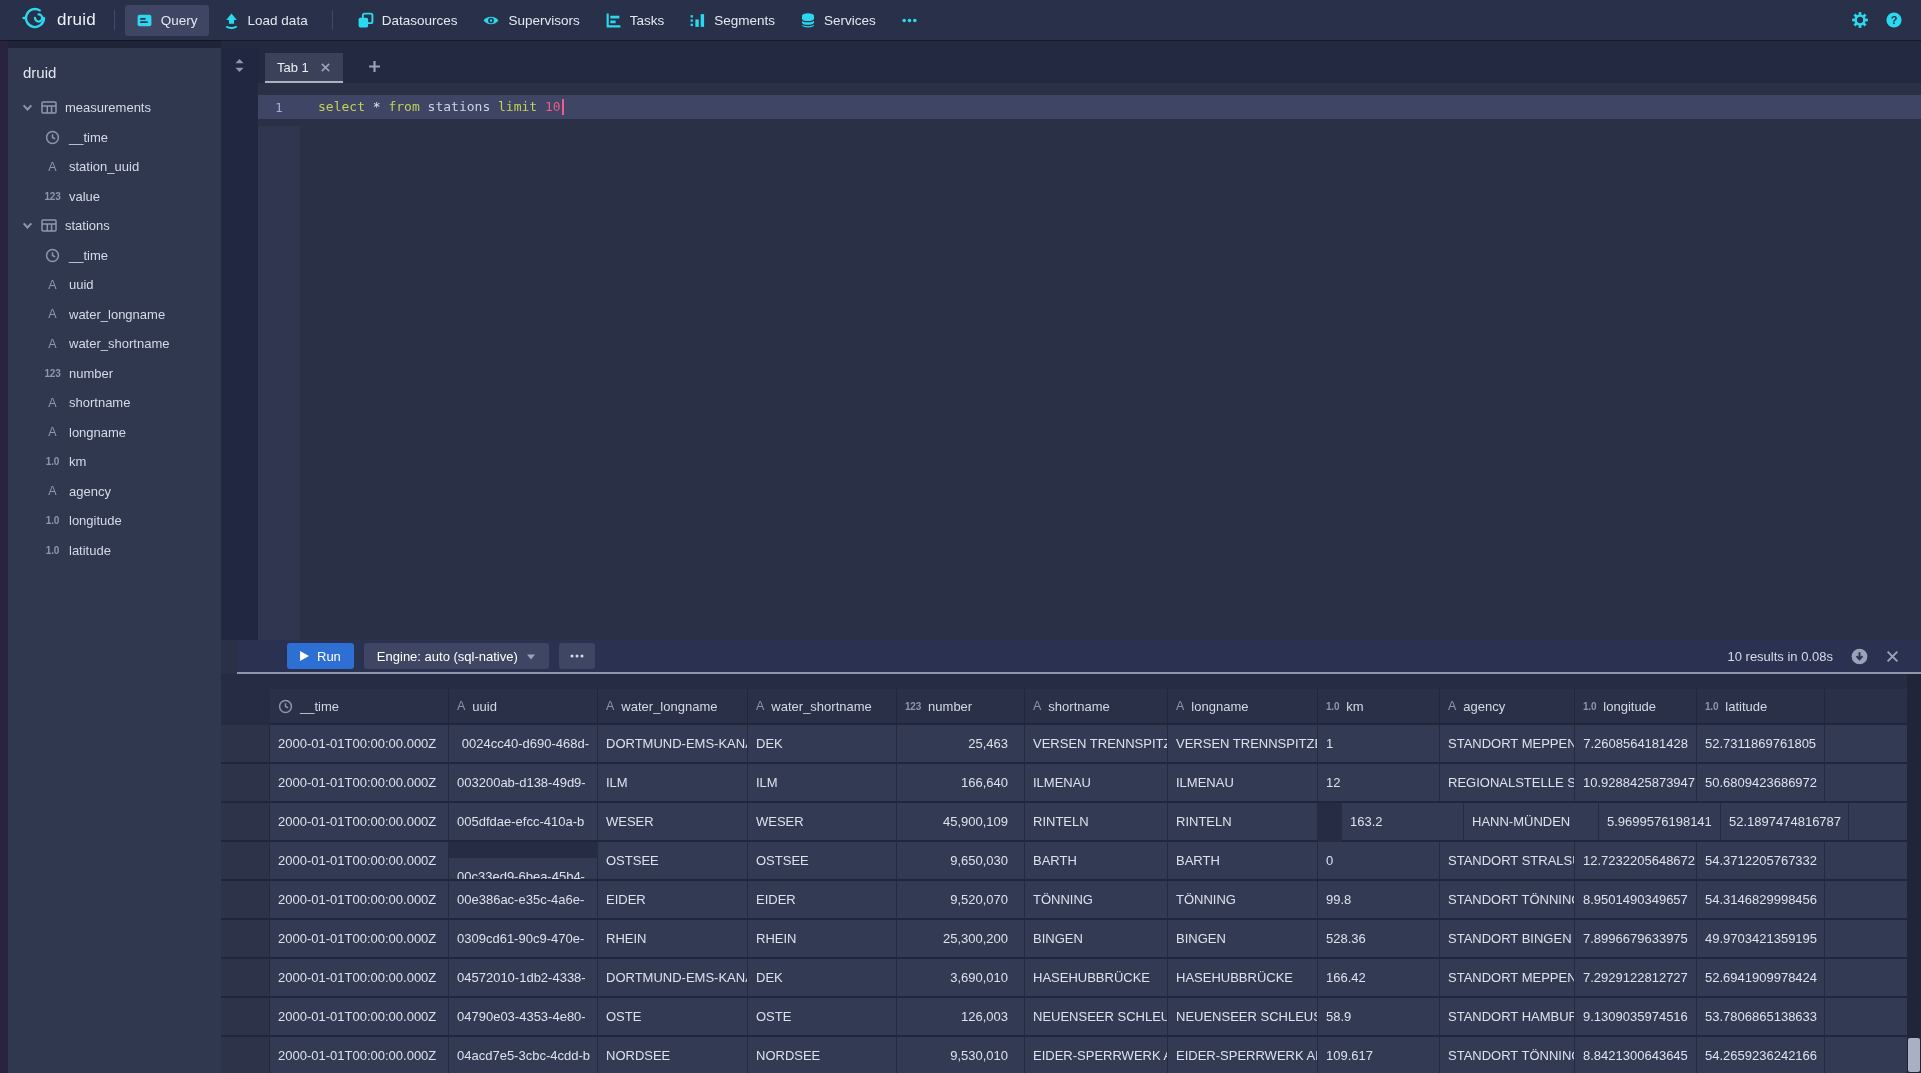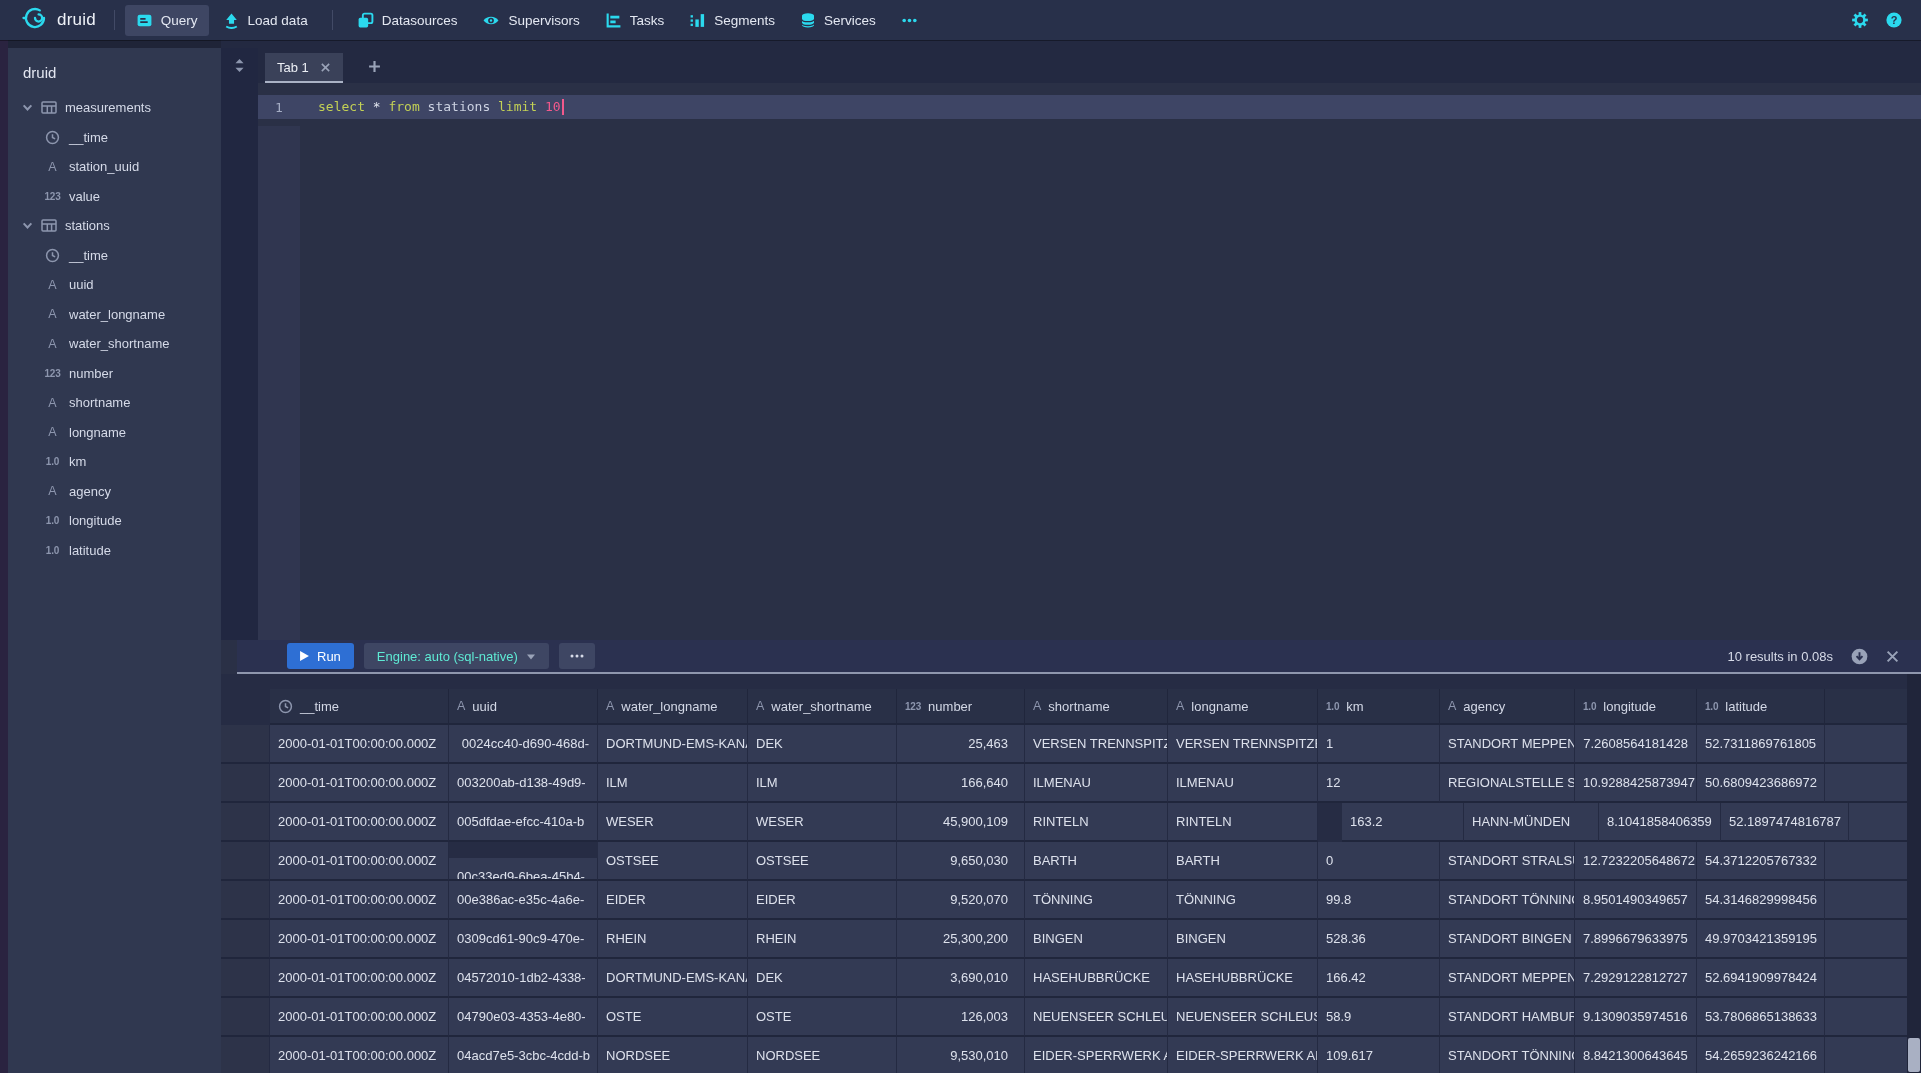--- a/index.html
+++ b/index.html
@@ -50,21 +50,21 @@
   .code-line { padding-left:18px; white-space:pre; }
   .tok-kw { color:#c3d155; } .tok-pl { color:#e3e7f0; } .tok-id { color:#ccd2e2; } .tok-num { color:#f2598c; }
   .cursor { display:inline-block; width:2px; height:16px; background:#f2598c; vertical-align:middle; margin-left:1px; }
 
   
   .runbar { position:absolute; left:16px; right:0; top:600px; height:34px; background:#2b3150;
     display:flex; align-items:center; padding-left:50px; gap:10px; border-bottom:2px solid #8f97ad; }
   .btn { height:26px; display:flex; align-items:center; gap:8px; padding:0 13px; border-radius:3px;
     font-size:13px; cursor:pointer; border:none; }
   .btn-run { background:#2e6fd4; color:#ffffff; }
-  .btn-dark { background:#3e4663; color:#5eead4; }
+  .btn-dark { background:#3e4663; color:#ffffff; }
   .btn-more { padding:0 10px; }
   .run-right { margin-left:auto; display:flex; align-items:center; gap:18px; padding-right:22px; }
   .results-info { font-size:13px; color:#d7dbe8; }
   .icon-btn { background:none; border:none; display:flex; cursor:pointer; }
 
   
   .results { position:absolute; left:0; right:0; top:634px; bottom:0; background:#262c44; overflow:hidden; }
   .rtable { padding-top:15px; }
   .hrow { display:flex; height:36px; }
   .hcell { background:#293047; display:flex; align-items:center; gap:7px; padding-left:8px;
@@ -486,21 +486,21 @@
             <div class="rgutter"></div>
             <div class="rcell" style="width: 179px;">2000-01-01T00:00:00.000Z</div>
             <div class="rcell" style="width: 149px;">005dfdae-efcc-410a-b</div>
             <div class="rcell" style="width: 150px;">WESER</div>
             <div class="rcell" style="width: 149px;">WESER</div>
             <div class="rcell num" style="width: 128px;">45,900,109</div>
             <div class="rcell" style="width: 143px;">RINTELN</div>
             <div class="rcell" style="width: 150px;">RINTELN</div>
             <div class="rcell" style="width: 122px; margin-left: 24px;">163.2</div>
             <div class="rcell" style="width: 135px;">HANN-MÜNDEN</div>
-            <div class="rcell" style="width: 122px;">8.1041858406359</div>
+            <div class="rcell" style="width: 122px;">5.9699576198141</div>
             <div class="rcell" style="width: 128px;">52.1897474816787</div>
             <div class="rfill"></div>
           </div>
           <div class="rrow">
             <div class="rgutter"></div>
             <div class="rcell" style="width: 179px;">2000-01-01T00:00:00.000Z</div>
             <div class="rcell" style="width: 149px; margin-top: 16px;">00c33ed9-6bea-45b4-</div>
             <div class="rcell" style="width: 150px;">OSTSEE</div>
             <div class="rcell" style="width: 149px;">OSTSEE</div>
             <div class="rcell num" style="width: 128px;">9,650,030</div>

